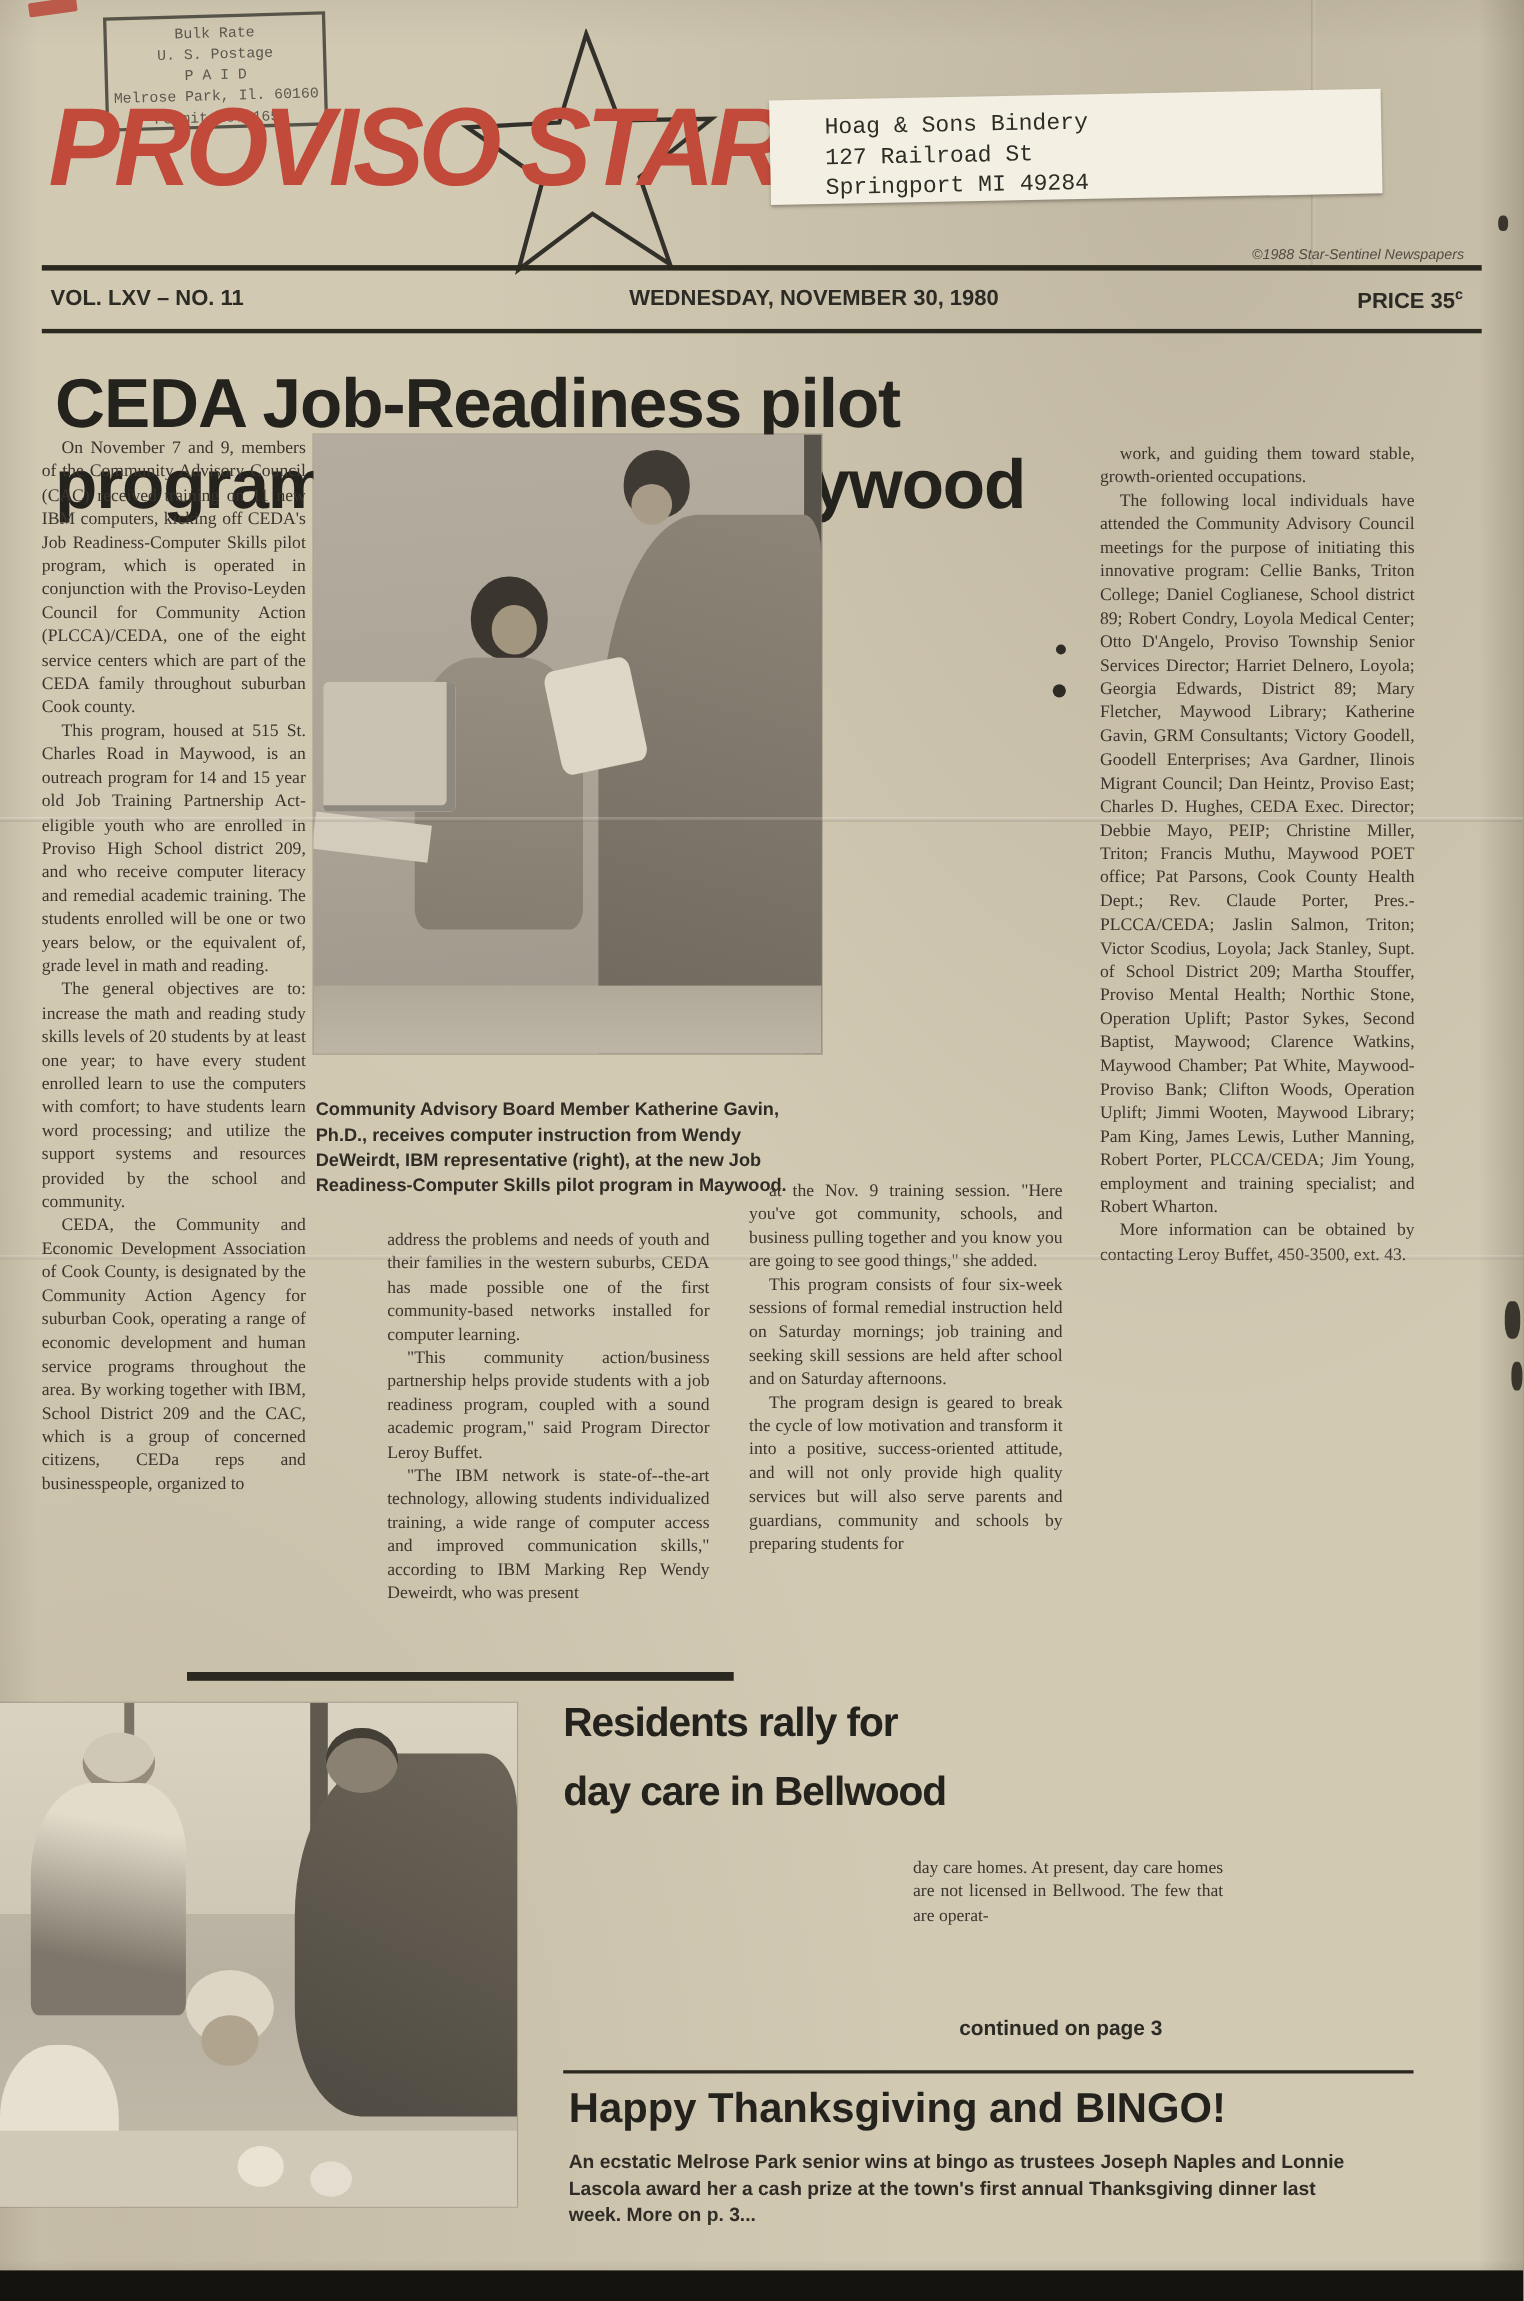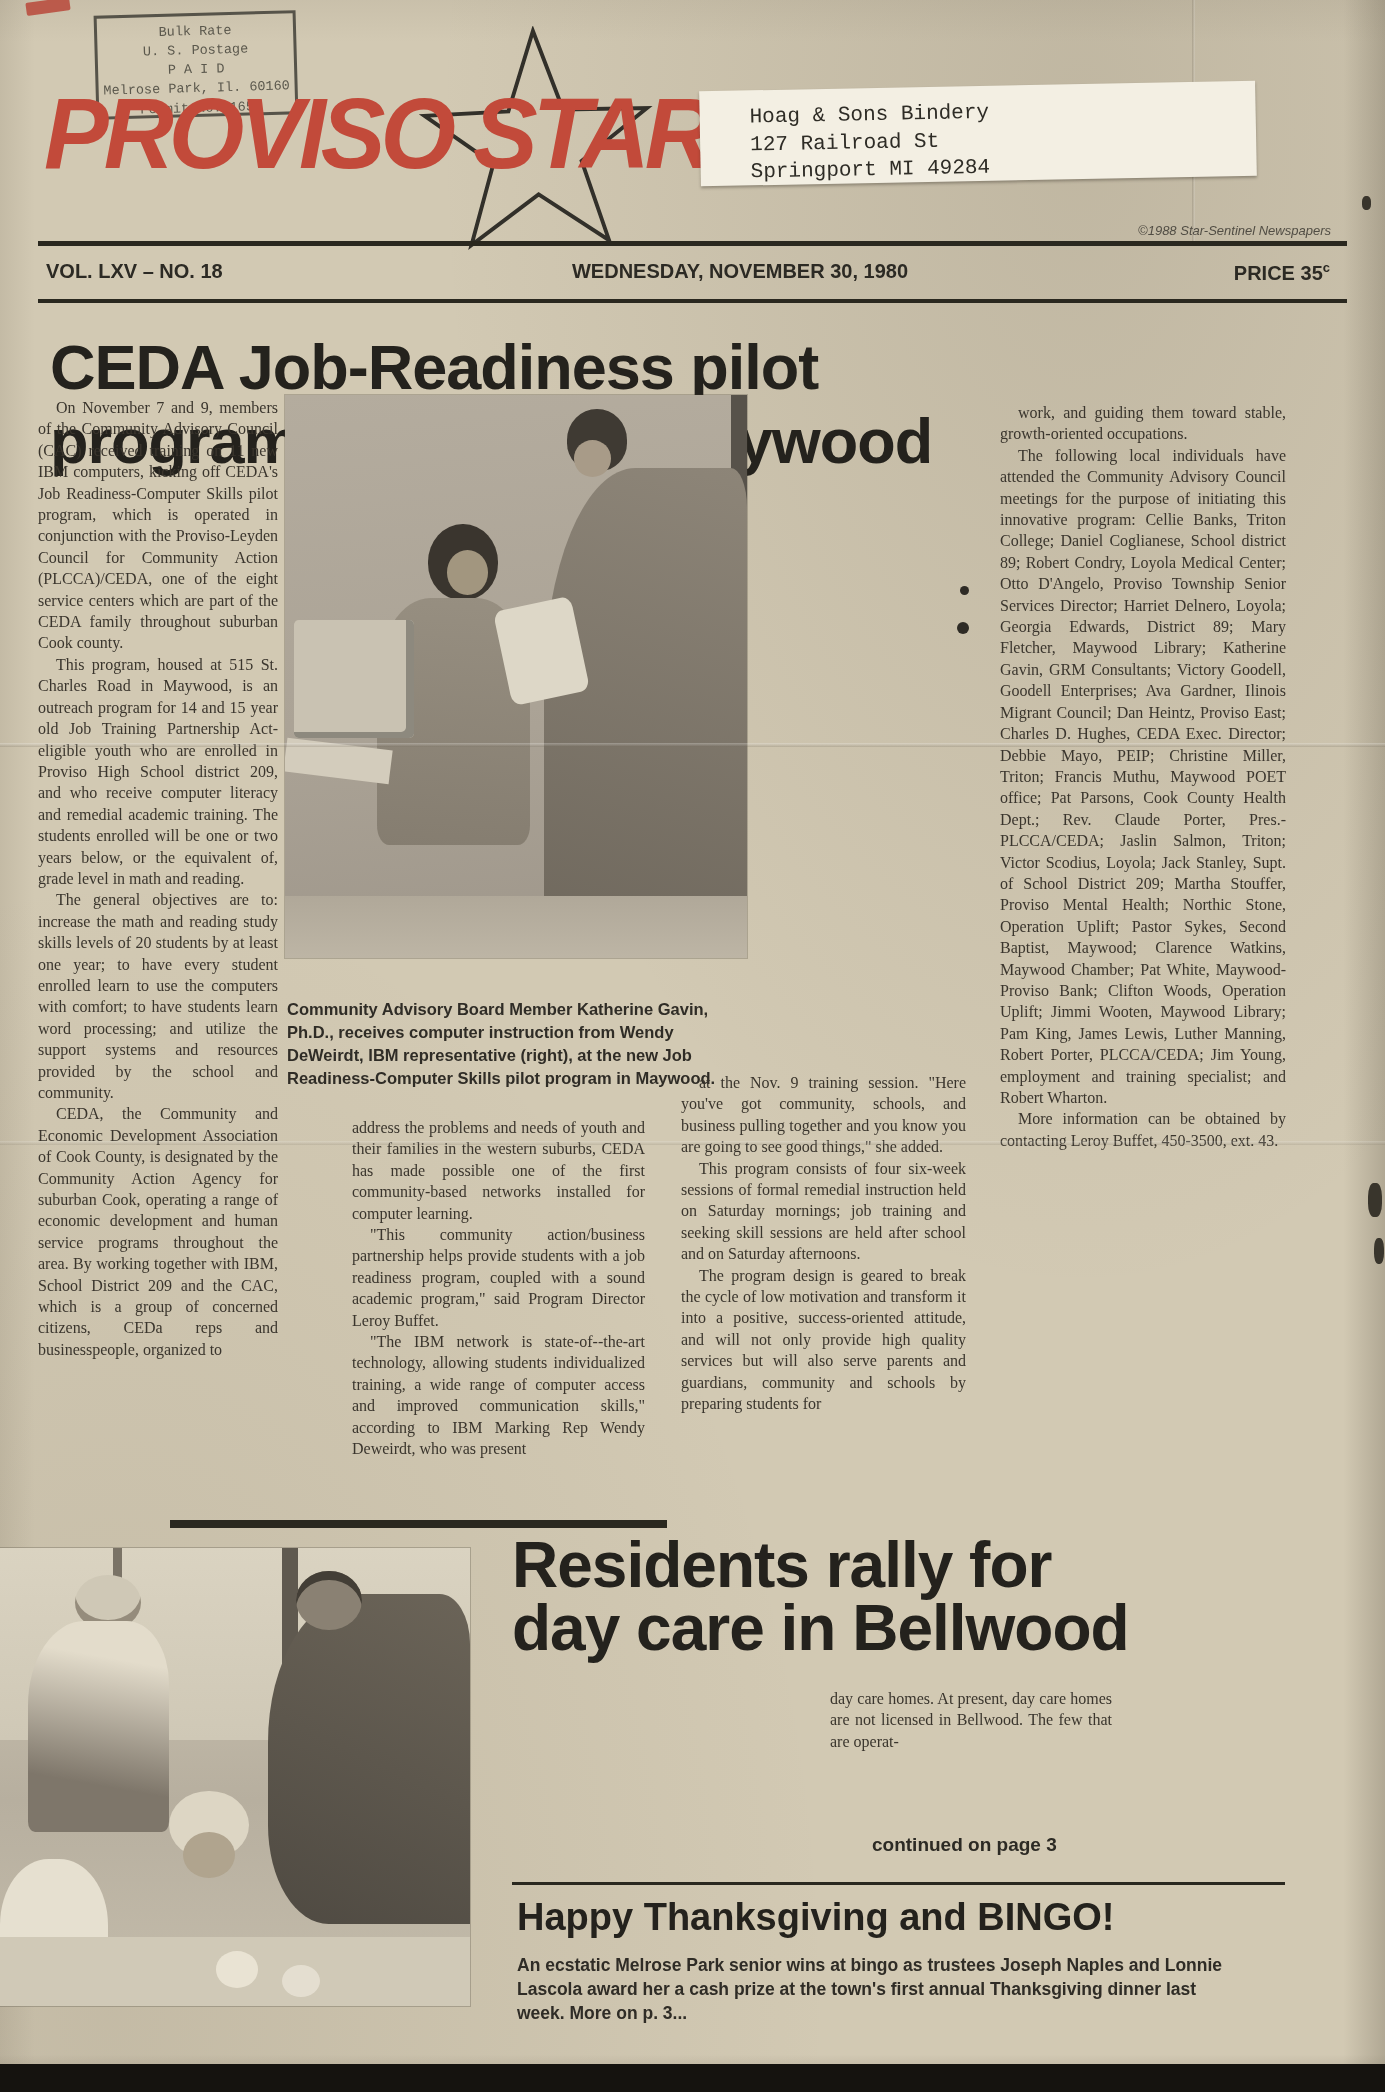--- a/index.html
+++ b/index.html
@@ -41,21 +41,21 @@
   .body-col p{margin:0;text-indent:18px;}
   .body-col.cont p:first-child{text-indent:0;}
   
   .photo{position:absolute;overflow:hidden;box-shadow:0 0 0 1px rgba(60,55,45,.25);}
   .photo div{position:absolute;}
   .caption{position:absolute;font-family:"Liberation Sans",sans-serif;font-weight:bold;
     font-size:16.5px;line-height:23px;color:#2f2c26;text-align:left;margin-top:32px;}
   .ink-dot{position:absolute;border-radius:50%;background:#2e2b25;}
   
   .headline-2{position:absolute;left:512px;top:1534px;font-family:"Liberation Sans",sans-serif;
-    font-weight:bold;font-size:64px;line-height:63px;letter-spacing:-1px;color:#24221d;}
+    font-weight:bold;font-size:37px;line-height:63px;letter-spacing:-1px;color:#24221d;}
   .continued{position:absolute;left:872px;top:1834px;font-family:"Liberation Sans",sans-serif;
     font-weight:bold;font-size:19px;color:#2c2a24;}
   .headline-bingo{position:absolute;left:517px;top:1896px;font-family:"Liberation Sans",sans-serif;
     font-weight:bold;font-size:38px;color:#24221d;}
   .caption-bingo{position:absolute;left:517px;top:1953px;width:724px;
     font-family:"Liberation Sans",sans-serif;font-weight:bold;font-size:17.5px;line-height:24px;color:#2f2c26;}
   .bottom-bar{position:absolute;left:0;bottom:0;width:100%;height:28px;background:#15130f;}
   .edge-mark{position:absolute;background:#39352c;border-radius:40%;}
   .red-smudge{position:absolute;left:26px;top:0;width:44px;height:13px;background:#b8483a;
     transform:rotate(-8deg);border-radius:2px;opacity:.85;}
@@ -83,21 +83,21 @@
 
   <div class="mail-label">
       <p>Hoag &amp; Sons Bindery</p>
       <p>127 Railroad St</p>
       <p>Springport MI 49284</p>
     </div>
 
   <div class="copyright">©1988 Star-Sentinel Newspapers</div>
 
   <div class="rule" style="top:241px;height:5px;"></div>
-  <div class="dateline" style="left:46px;">VOL. LXV – NO. 18</div>
+  <div class="dateline" style="left:46px;">VOL. LXV – NO. 11</div>
   <div class="dateline" style="left:0;right:0;text-align:center;padding-left:95px;">WEDNESDAY, NOVEMBER 30, 1980</div>
   <div class="dateline" style="right:55px;"><span>PRICE 35</span><sup style="font-size:13px;">c</sup></div>
   <div class="rule" style="top:299px;height:4px;"></div>
 
   <div class="headline-main">
     <div>CEDA Job-Readiness pilot</div>
     <div>program takes off in Maywood</div>
   </div>
 
   <div class="body-col" style="left:38px;top:397px;width:240px;">

